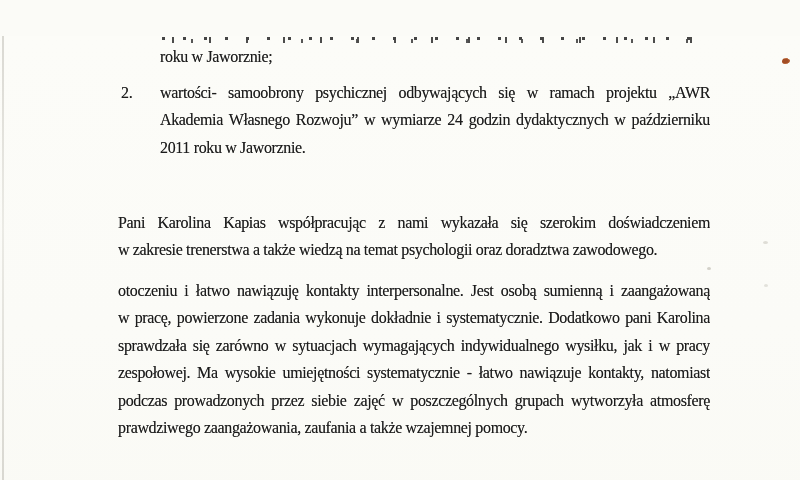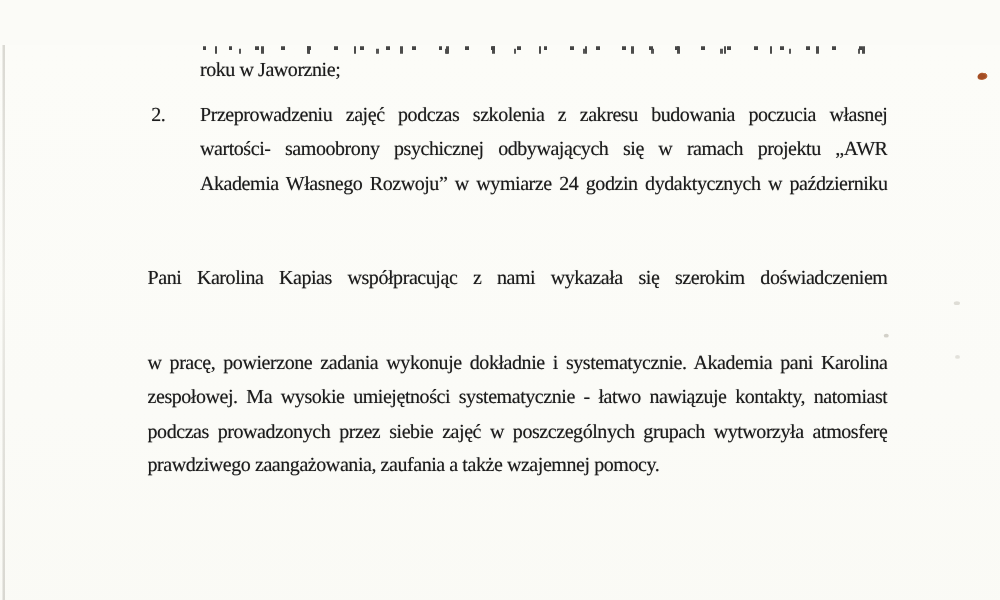--- a/index.html
+++ b/index.html
@@ -115,32 +115,35 @@
 
   <div class="scan-edge"></div>
 
   <div class="clip-line"></div>
 
   <div class="doc-line leftal item1-cont">roku w Jaworznie;</div>
 
   <div class="list-item-2">
     <div class="doc-line leftal list-number">2.</div>
     <div class="list-body">
-      <div class="doc-line just">Przeprowadzeniu zajęć podczas szkolenia z zakresu budowania poczucia własnej</div>
       <div class="doc-line just">wartości- samoobrony psychicznej odbywających się w ramach projektu „AWR</div>
       <div class="doc-line just">Akademia Własnego Rozwoju” w wymiarze 24 godzin dydaktycznych w październiku</div>
+      <div class="doc-line leftal">2011 roku w Jaworznie.</div>
     </div>
   </div>
 
   <div class="para-1">
     <div class="doc-line just">Pani Karolina Kapias współpracując z nami wykazała się szerokim doświadczeniem</div>
+    <div class="doc-line leftal">w zakresie trenerstwa a także wiedzą na temat psychologii oraz doradztwa zawodowego.</div>
   </div>
 
   <div class="para-2">
-    <div class="doc-line just">w pracę, powierzone zadania wykonuje dokładnie i systematycznie. Akademia pani Karolina</div>
+    <div class="doc-line just">otoczeniu i łatwo nawiązuję kontakty interpersonalne. Jest osobą sumienną i zaangażowaną</div>
+    <div class="doc-line just">w pracę, powierzone zadania wykonuje dokładnie i systematycznie. Dodatkowo pani Karolina</div>
+    <div class="doc-line just">sprawdzała się zarówno w sytuacjach wymagających indywidualnego wysiłku, jak i w pracy</div>
     <div class="doc-line just">zespołowej. Ma wysokie umiejętności systematycznie - łatwo nawiązuje kontakty, natomiast</div>
     <div class="doc-line just">podczas prowadzonych przez siebie zajęć w poszczególnych grupach wytworzyła atmosferę</div>
     <div class="doc-line leftal">prawdziwego zaangażowania, zaufania a także wzajemnej pomocy.</div>
   </div>
 
   <div class="speck-orange"></div>
   <div class="speck-grey speck-g1"></div>
   <div class="speck-grey speck-g2"></div>
   <div class="speck-grey speck-g3"></div>
 

